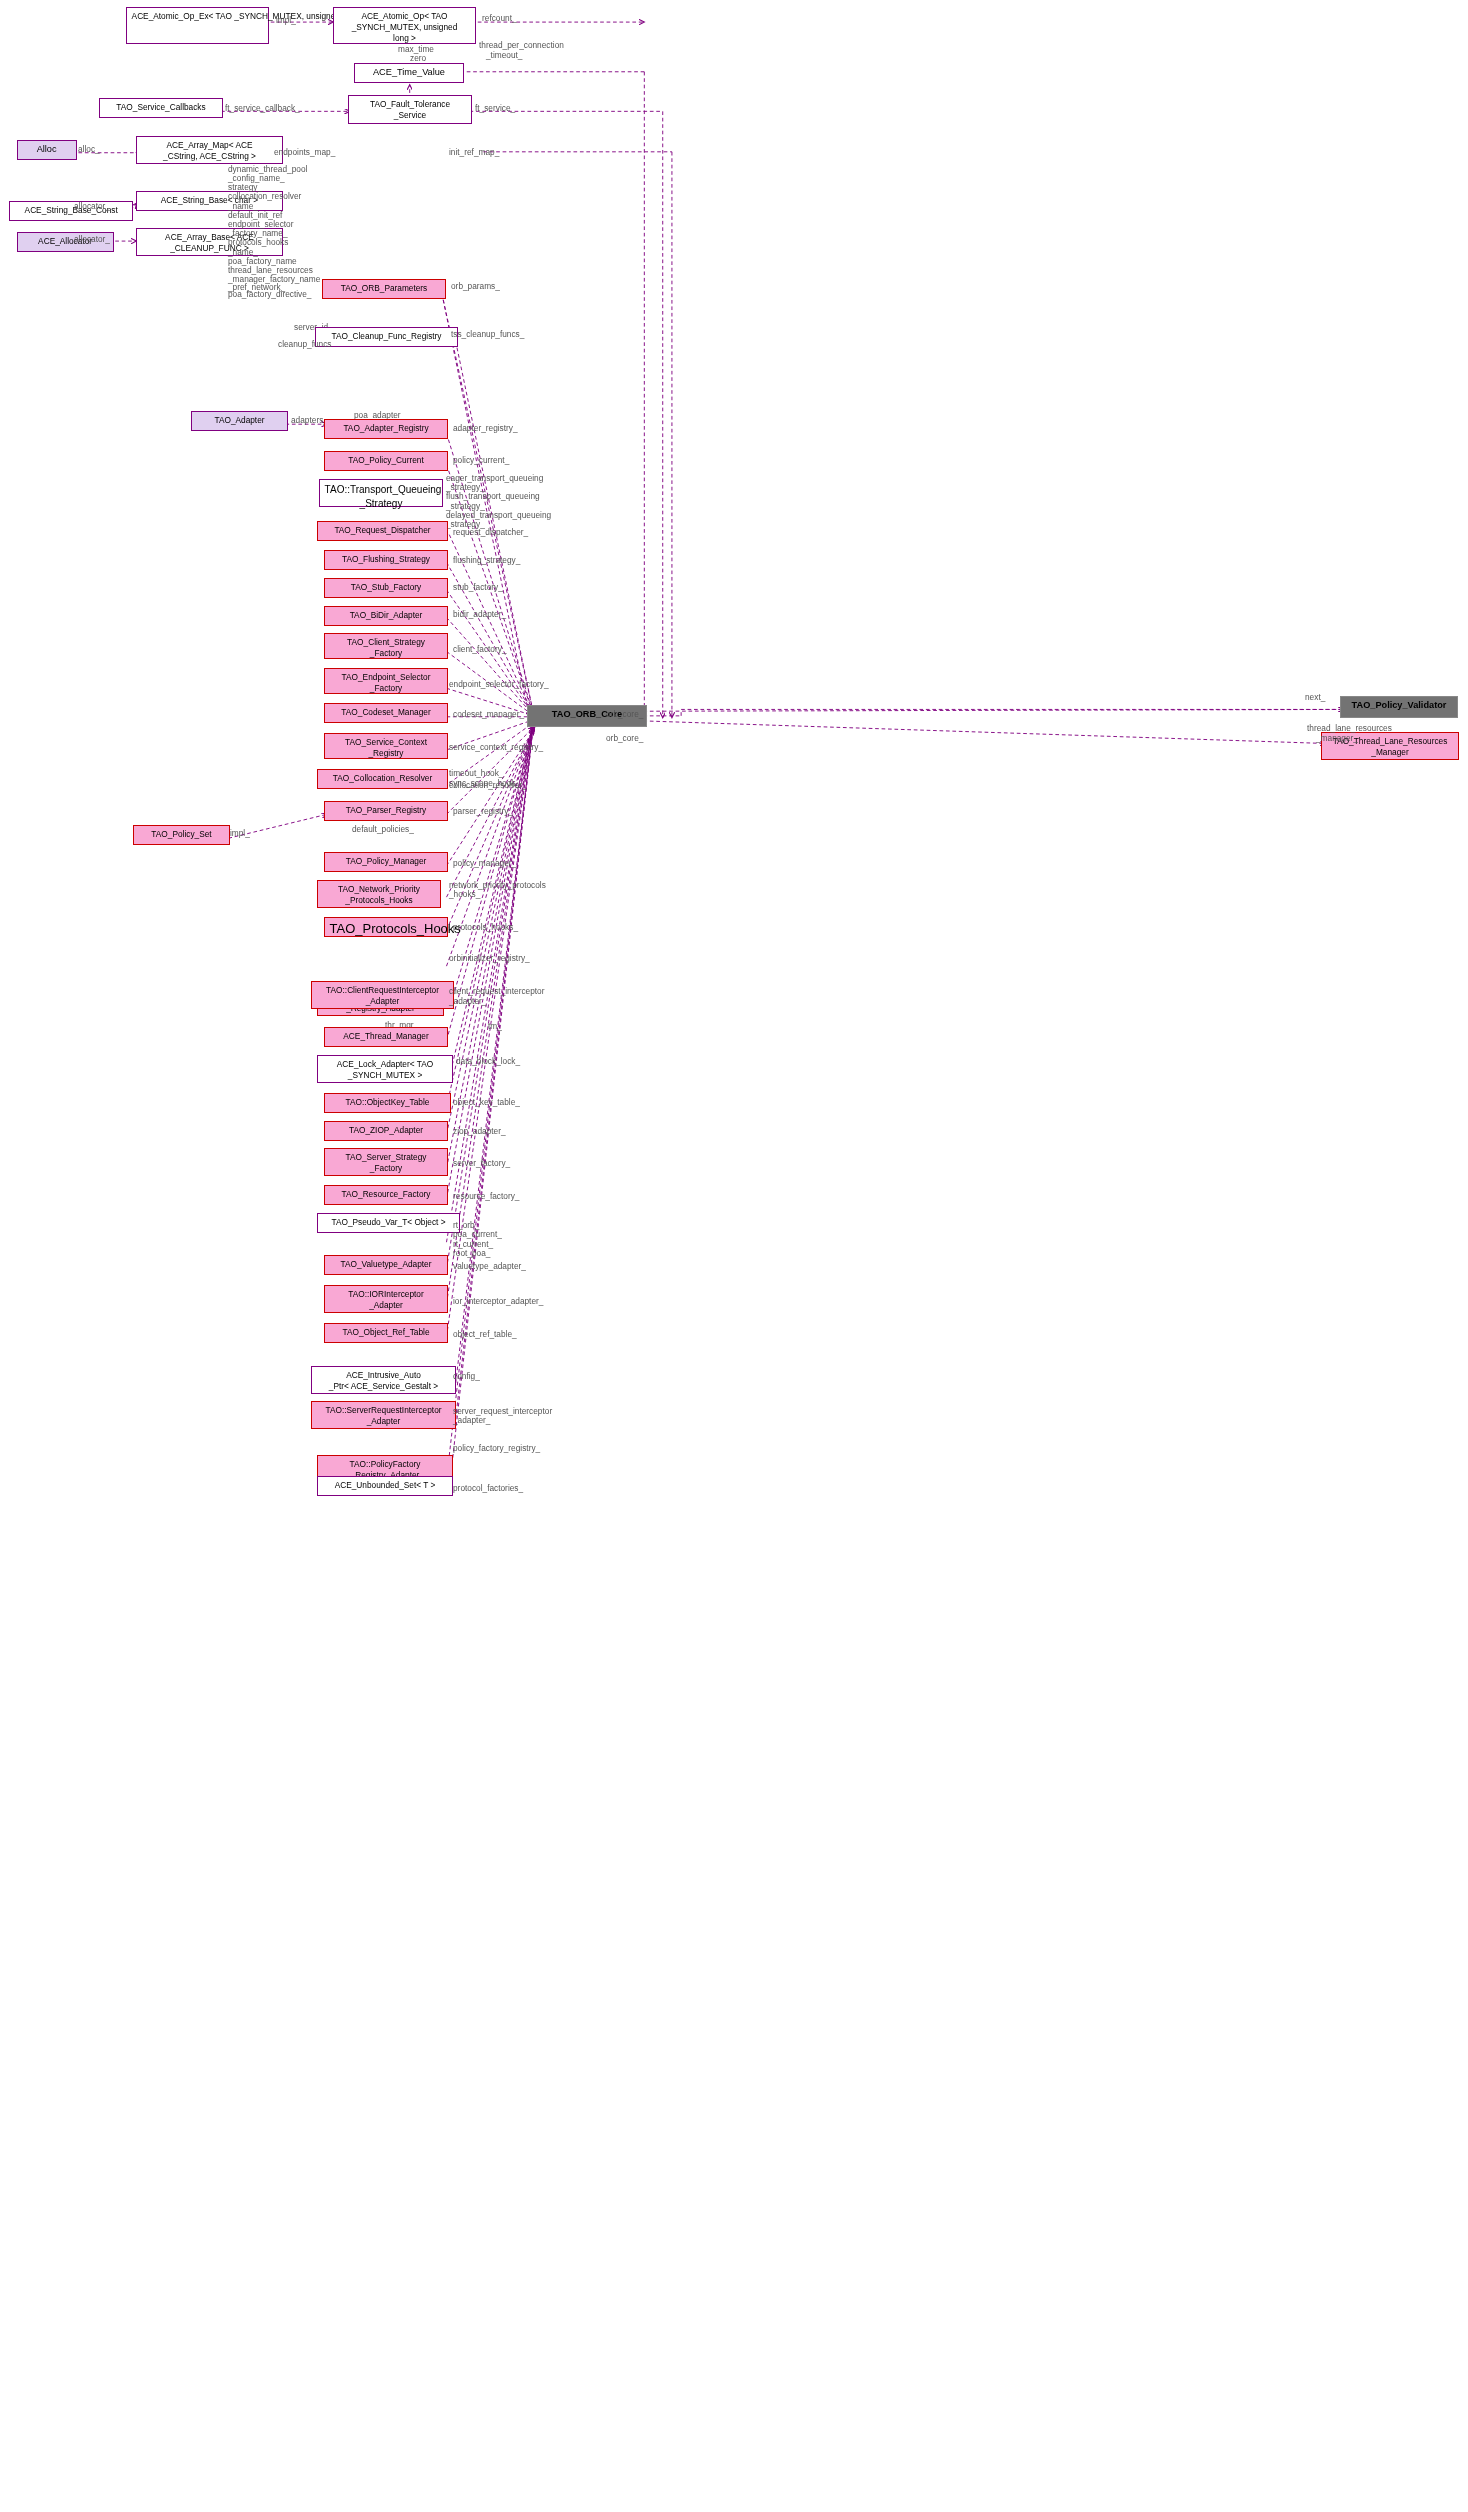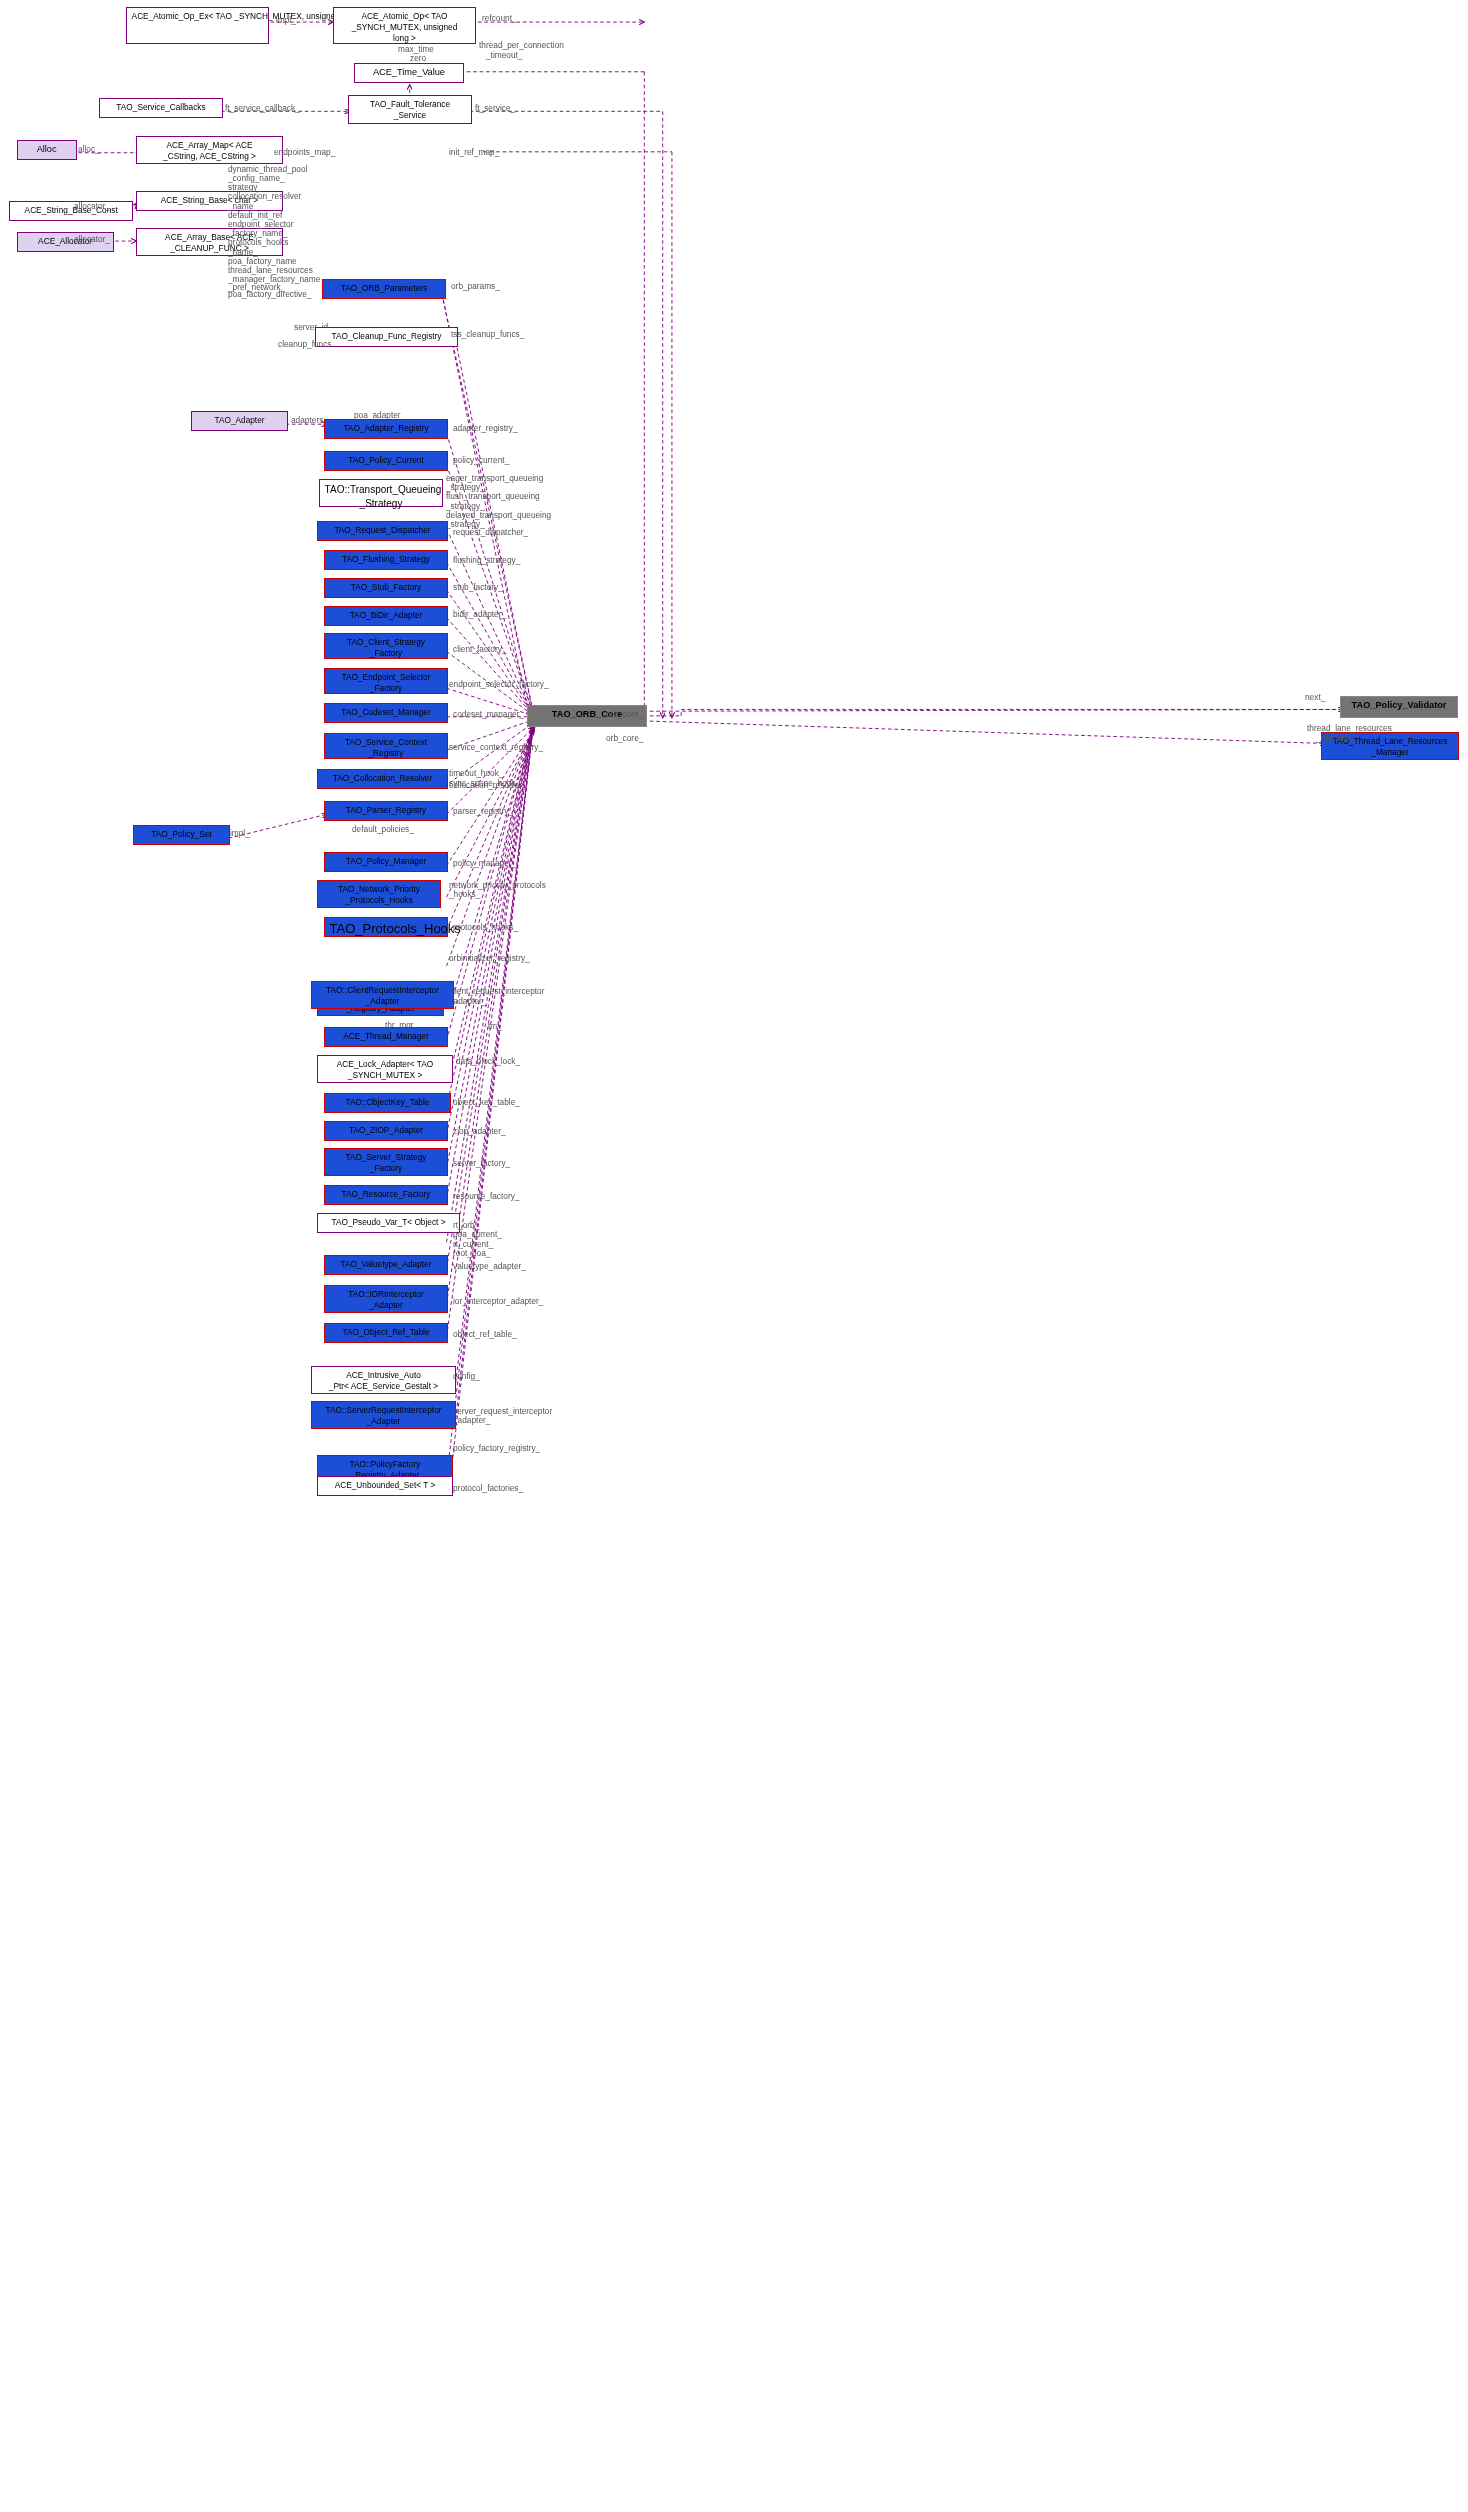--- a/index.html
+++ b/index.html
@@ -22,21 +22,21 @@
       border: 0.9px solid #800080;
       background: #ffffff;
       text-align: center;
       padding: 2.8px 4.6px;
       font-size: 9.2px;
       line-height: 1.3;
       white-space: nowrap;
     }
     .node.red-border {
       border: 1.4px solid #cc0000;
-      background: #1d4ed8;
+      background: #f9a8d4;
     }
     .node.gray-bg {
       background: #737373;
       border: 0.9px solid #888888;
     }
     .node.purple-fill {
       background: #e0d0f0;
       border: 0.9px solid #800080;
     }
     .edge-label {

